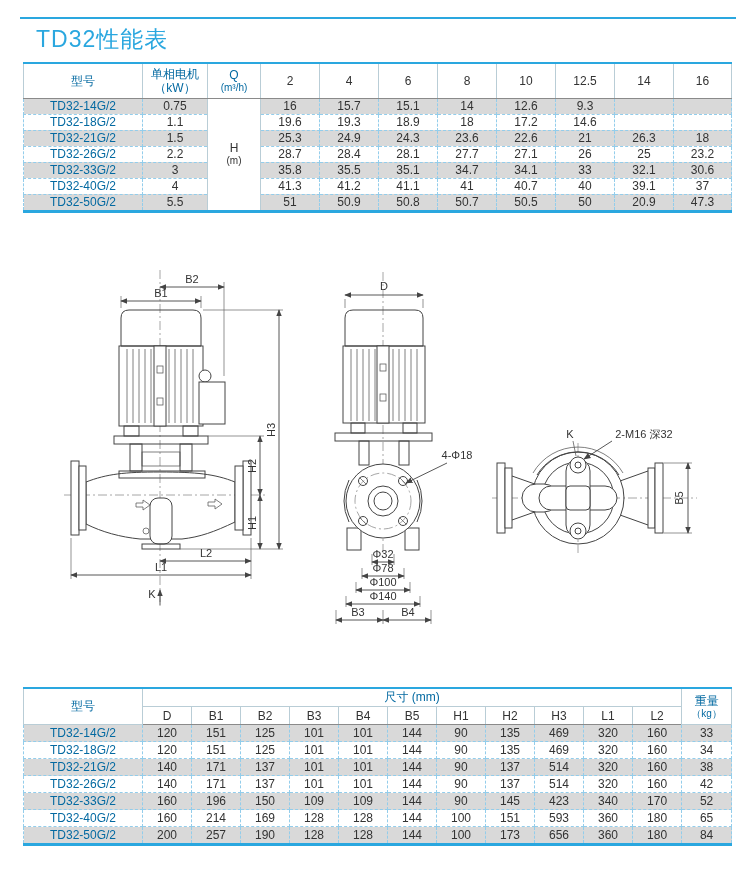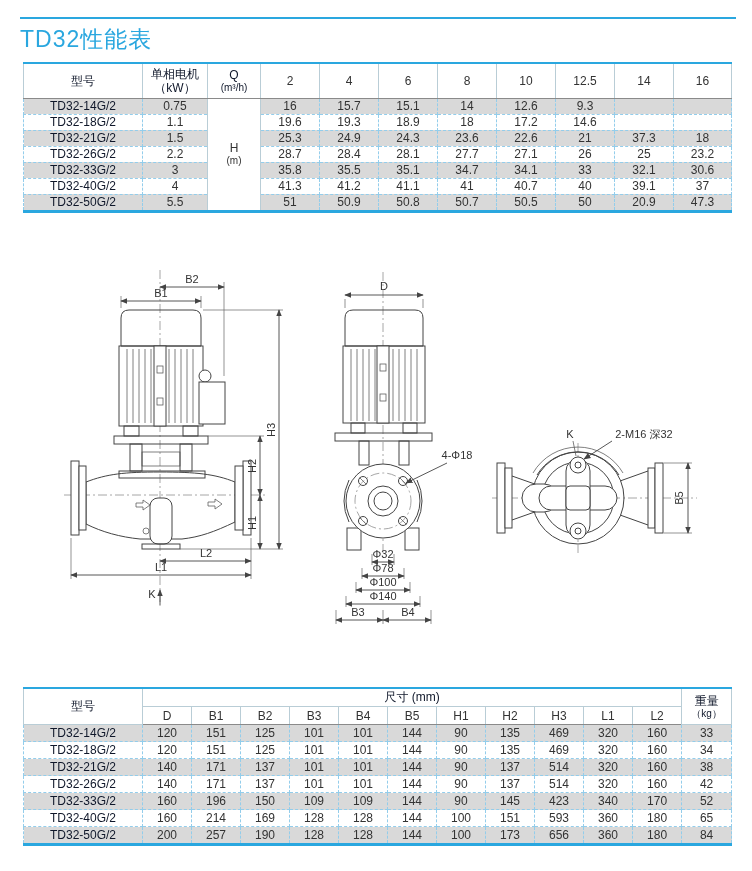--- a/index.html
+++ b/index.html
@@ -5,21 +5,21 @@
   * { margin:0; padding:0; box-sizing:border-box; }
   body { background:#fff; font-family:"Liberation Sans","DejaVu Sans",sans-serif; }
   .page { position:relative; width:752px; height:871px; background:#fff; overflow:hidden; }
 
   .rule { position:absolute; left:20px; width:716px; height:2px; background:#2aa7df; }
   .sec-title { position:absolute; left:20px; font-size:23px; font-weight:400; color:#2aa7df; letter-spacing:1px; }
 
   table { border-collapse:collapse; table-layout:fixed; position:absolute; left:23px; width:708px;
           border-top:2px solid #2aa7df; border-bottom:3px solid #2aa7df; font-size:12px; }
   thead th { font-weight:normal; background:#fff; border:1px solid #b9cdd6; color:#333; }
-  th.cn, td.model, .blue { color:#0f172a; }
+  th.cn, td.model, .blue { color:#0369a1; }
   .sm { font-size:10px; line-height:11px; }
   td { border:1px dashed #93cdeb; text-align:center; color:#333; padding:0; }
   tr.g td { background:#d9d9d9; }
 
   .perf thead th { height:35px; line-height:14px; border-bottom:1px solid #8a8a8a; }
   .perf td { height:16px; line-height:15px; }
   .perf tr td.hcell { background:#fff !important; border:1px solid #b9cdd6; line-height:13px; }
 
   .dims thead tr:first-child th { height:16px; }
   .dims thead tr:nth-child(2) th { height:18px; border-bottom:1px solid #8a8a8a; }
@@ -36,21 +36,21 @@
   .dim { stroke:#444; stroke-width:0.9; fill:none; }
   .ext { stroke:#666; stroke-width:0.7; fill:none; }
   text { font-family:"Liberation Sans","DejaVu Sans",sans-serif; font-size:11px; fill:#333; text-anchor:middle; }
 </style>
 </head>
 <body>
 
 <div class="page">
 
   <div class="rule" style="top:17px;"></div>
-  <div class="sec-title" style="top:24px;">TD32性能表</div>
+  <div class="sec-title" style="top:24px;margin-left:16px;">TD32性能表</div>
 
   <table class="perf" style="top:62px;">
     <colgroup>
       <col style="width:119px">
         <col style="width:65px">
         <col style="width:53px">
       <col style="width:59px">
         <col style="width:59px">
         <col style="width:59px">
         <col style="width:59px">
@@ -111,21 +111,21 @@
         </tr>
         <tr class="g">
           <td class="model">TD32-21G/2</td>
           <td>1.5</td>
           <td>25.3</td>
           <td>24.9</td>
           <td>24.3</td>
           <td>23.6</td>
           <td>22.6</td>
           <td>21</td>
-          <td>37.3</td>
+          <td>26.3</td>
           <td>18</td>
         </tr>
         <tr>
           <td class="model">TD32-26G/2</td>
           <td>2.2</td>
           <td>28.7</td>
           <td>28.4</td>
           <td>28.1</td>
           <td>27.7</td>
           <td>27.1</td>

